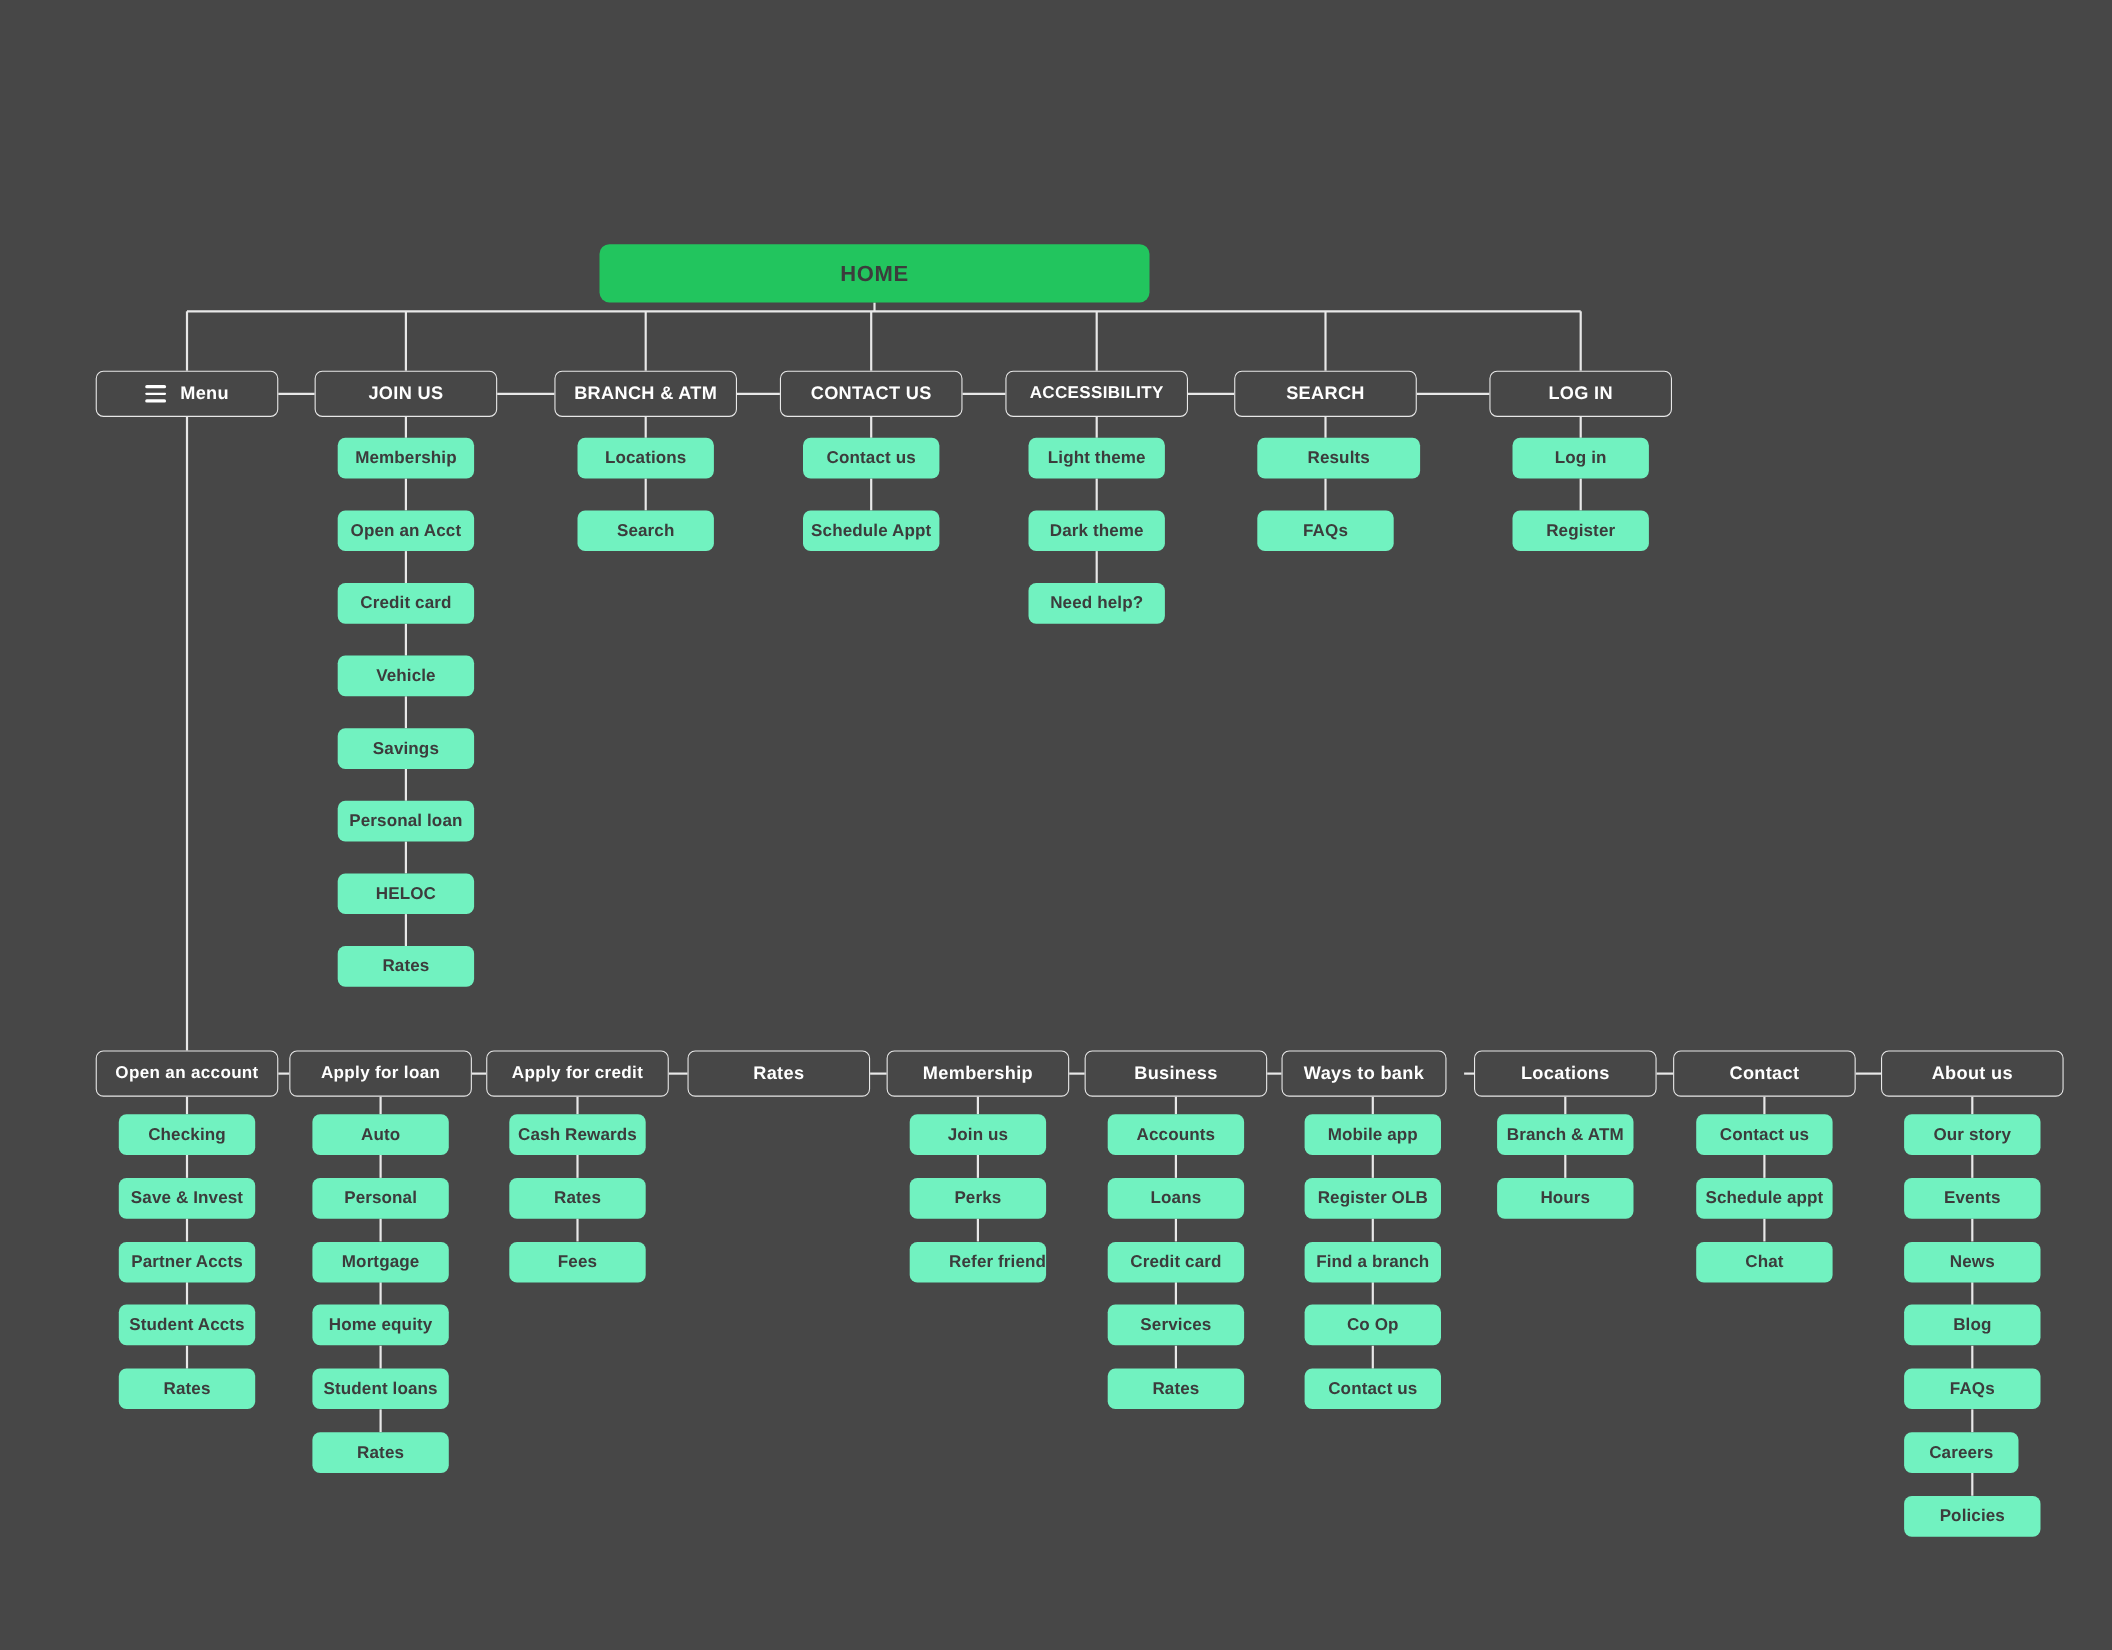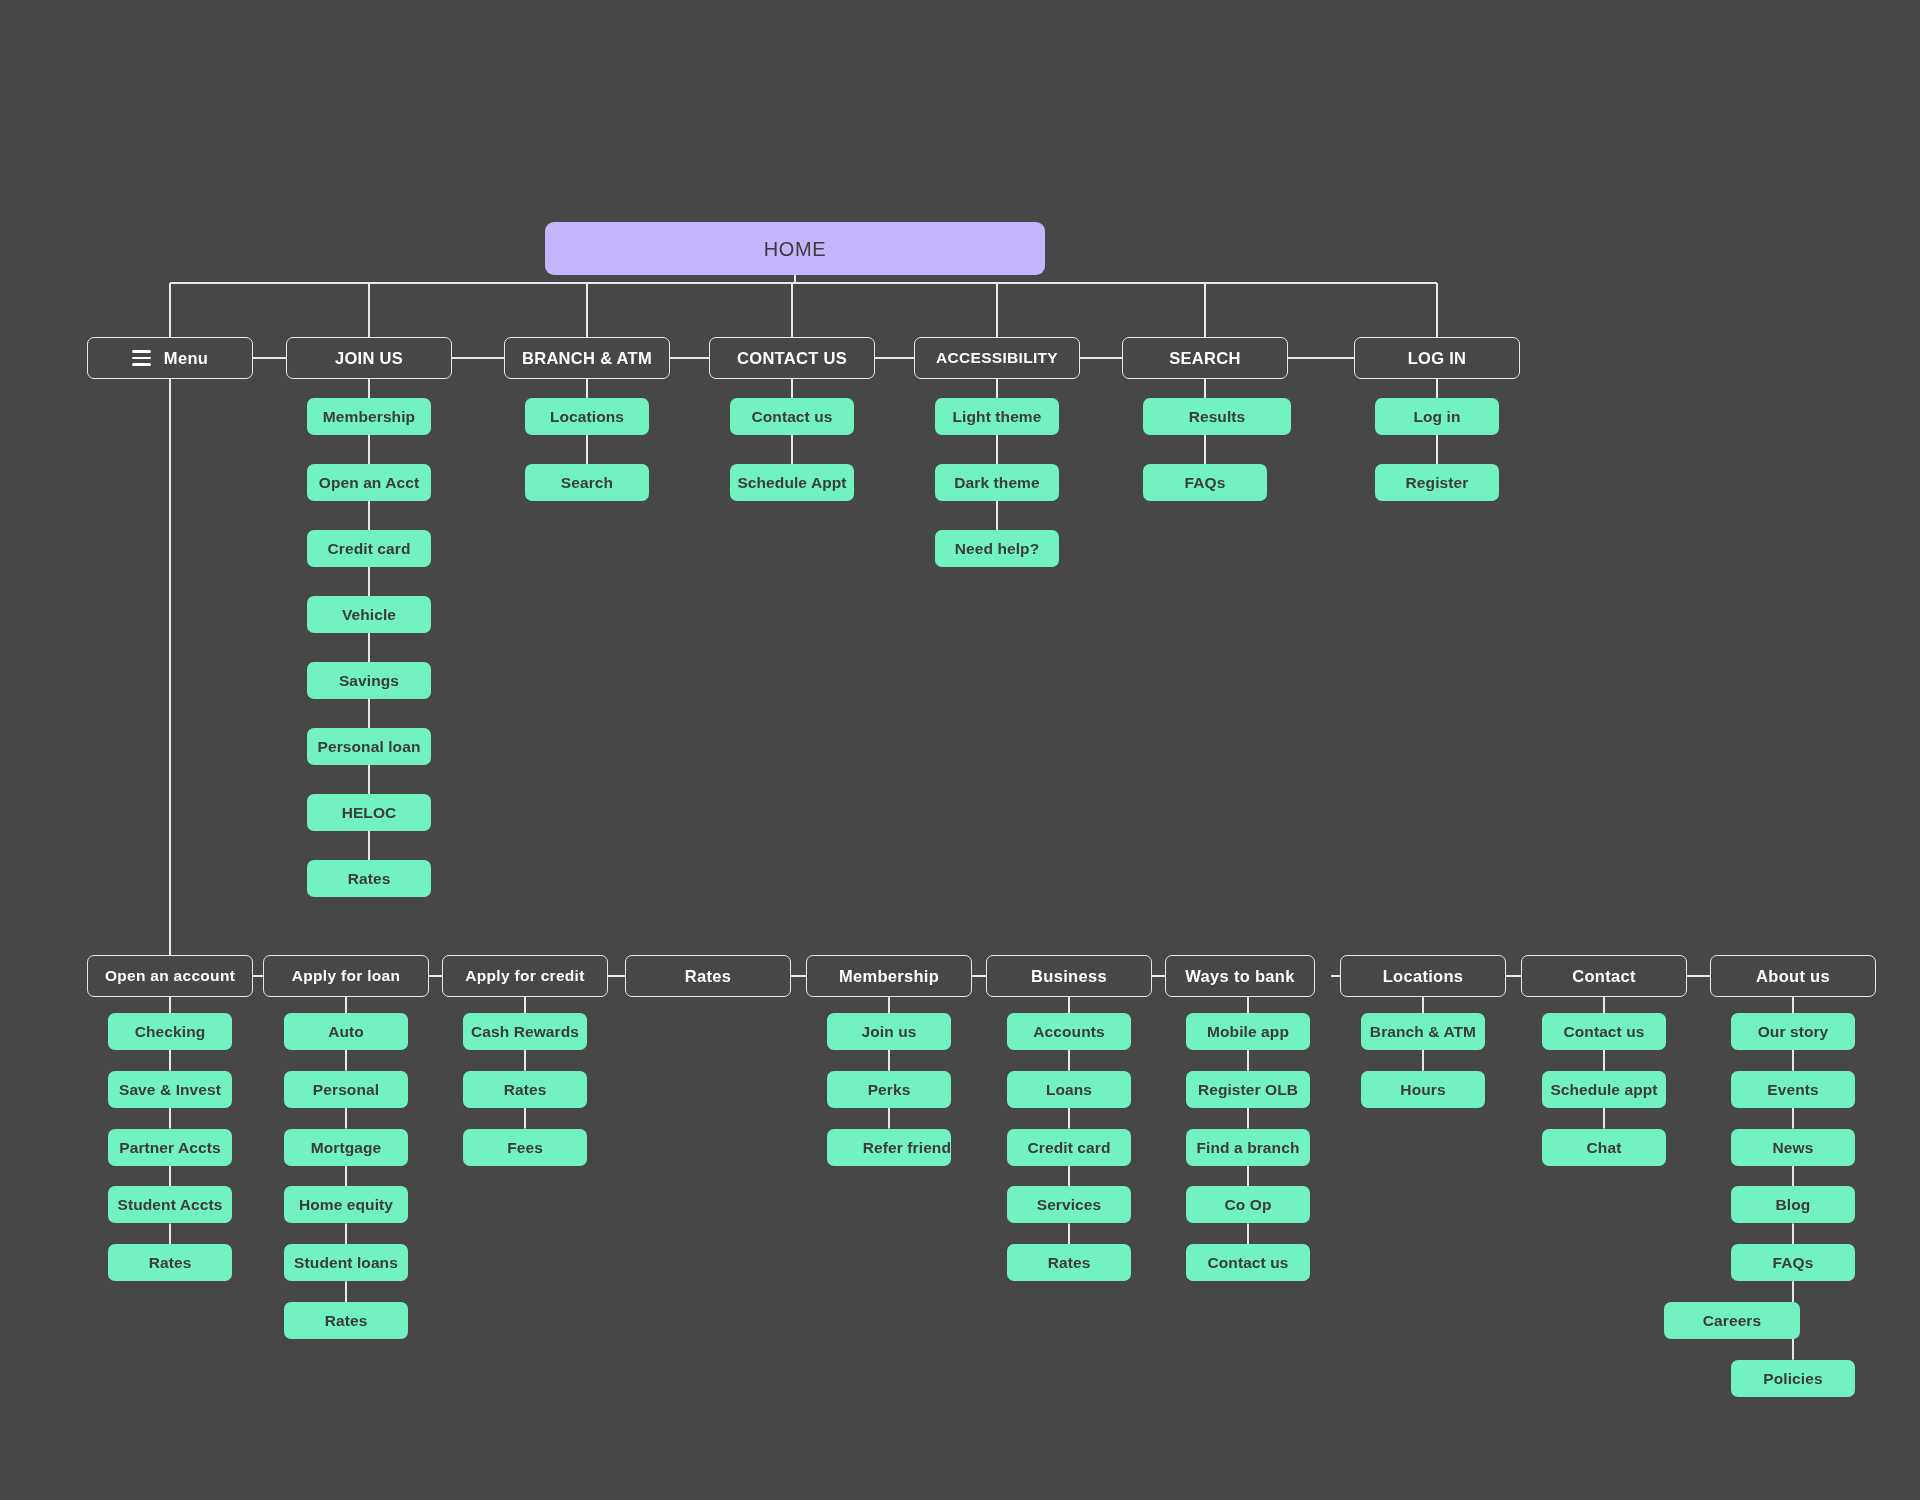--- a/index.html
+++ b/index.html
@@ -36,23 +36,23 @@
     align-items: center;
     justify-content: center;
     border-radius: 7px;
     text-align: center;
     line-height: 1.1;
     white-space: nowrap;
   }
 
   
   .n-root {
-    background: #c4b5fd;
+    background: #22c55e;
     color: #3C3C3C;
-    font-weight: normal;
+    font-weight: bold;
     font-size: 20px;
     letter-spacing: 0.6px;
     border-radius: 9px;
   }
 
   
   .n-outline {
     background: #474747;
     border: 1.6px solid #E8E8E8;
     color: #FFFFFF;
@@ -417,20 +417,20 @@
       </div>
       <div class="node n-leaf" style="left: 1731px; top: 1128.6px; width: 124px; height: 37px;">
         <span>News</span>
       </div>
       <div class="node n-leaf" style="left: 1731px; top: 1186.4px; width: 124px; height: 37px;">
         <span>Blog</span>
       </div>
       <div class="node n-leaf" style="left: 1731px; top: 1244.2px; width: 124px; height: 37px;">
         <span>FAQs</span>
       </div>
-      <div class="node n-leaf" style="left: 1664px; top: 1302px; width: 136px; height: 37px;">
+      <div class="node n-leaf" style="left: 1731px; top: 1302px; width: 104px; height: 37px;">
         <span>Careers</span>
       </div>
       <div class="node n-leaf" style="left: 1731px; top: 1359.8px; width: 124px; height: 37px;">
         <span>Policies</span>
       </div>
     </div>
 </div>
 
 </body></html>

